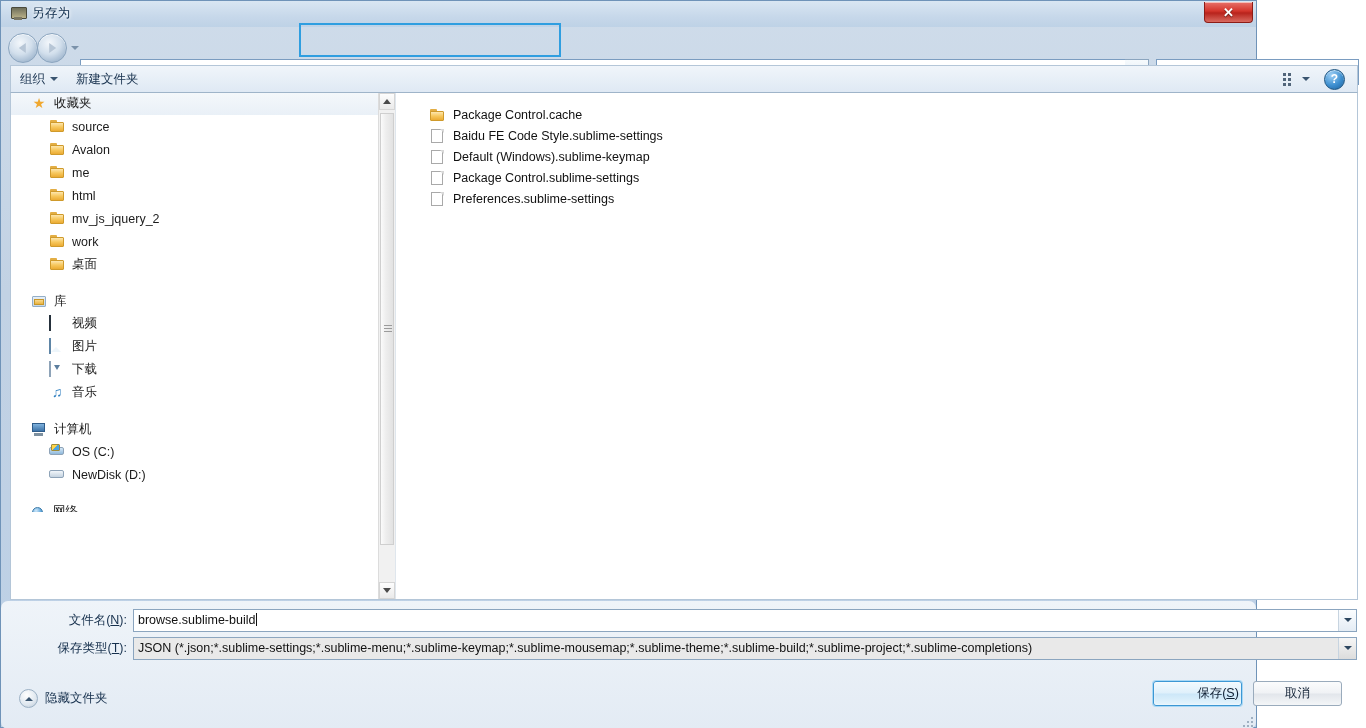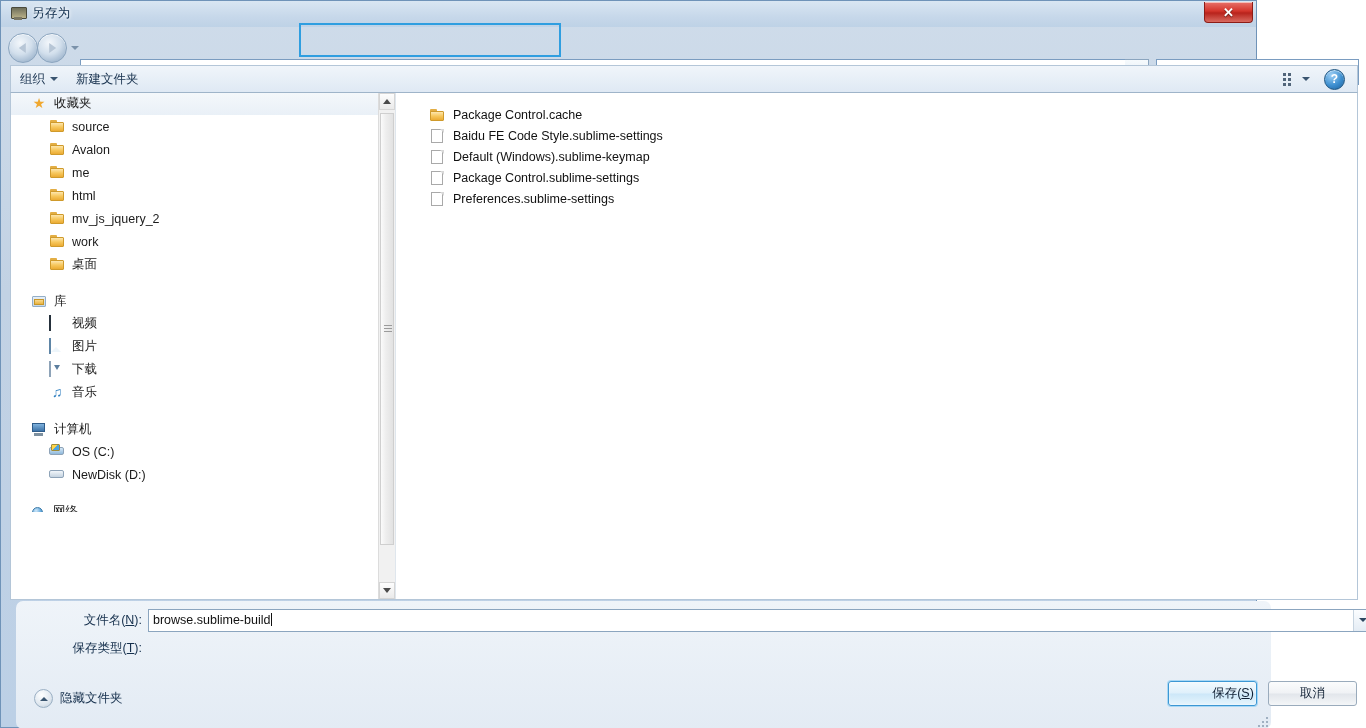--- a/index.html
+++ b/index.html
@@ -618,21 +618,21 @@
     position: absolute;
     right: 1px; top: 1px;
     width: 0; height: 0;
     border-left: 4px solid transparent;
     border-top: 4px solid #d8d8d8;
   }
 
   
   .form-area {
     position: absolute;
-    left: 15px; top: 600px;
+    left: 0; top: 600px;
     width: 100%; height: 128px;
     background: linear-gradient(to bottom,#eff4f9 0%,#e3ebf4 100%);
     border-radius: 7px;
   }
   .form-row {
     position: absolute;
     left: 0;
     height: 24px;
     display: flex;
     align-items: center;
@@ -1029,20 +1029,26 @@
       <div class="combo name-combo">
         <span class="val"><span>browse.sublime-build</span><span class="caret-bar"></span></span>
         <span class="combo-btn">
           <span class="tri"></span>
         </span>
       </div>
     </div>
 
     <div class="form-row type">
       <div class="form-label"><span>保存类型(</span><u>T</u><span>):</span></div>
+      <div class="combo type-combo">
+        <span class="val">JSON (*.json;*.sublime-settings;*.sublime-menu;*.sublime-keymap;*.sublime-mousemap;*.sublime-theme;*.sublime-build;*.sublime-project;*.sublime-completions)</span>
+        <span class="combo-btn">
+          <span class="tri"></span>
+        </span>
+      </div>
     </div>
 
     <div class="hide-folders">
       <span class="chev-circle">
           <span class="tri"></span>
         </span>
       <span>隐藏文件夹</span>
     </div>
 
     <div class="btn save">

